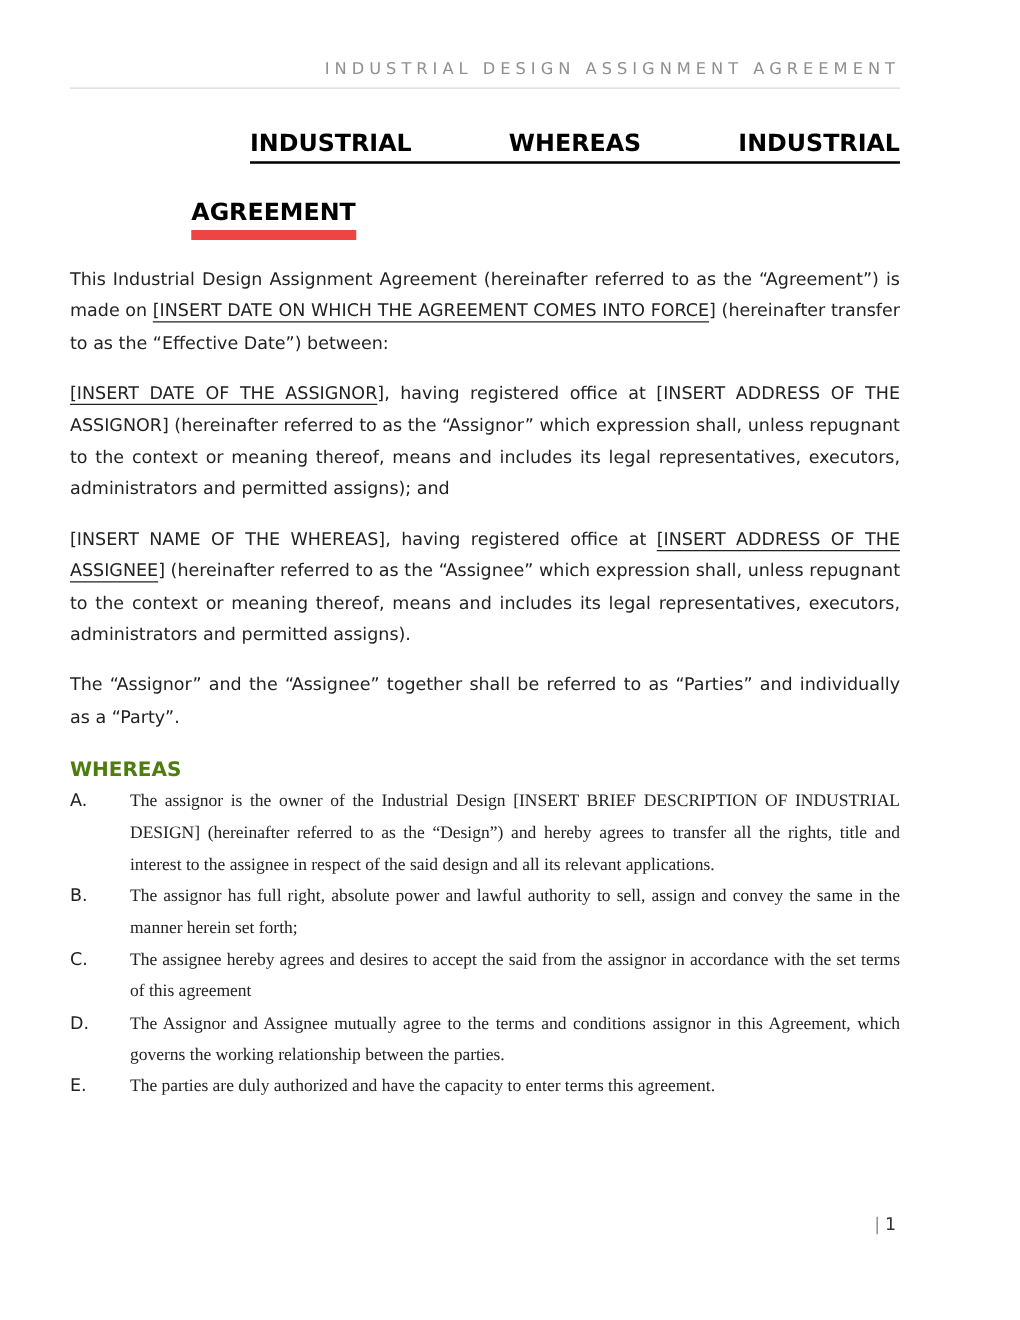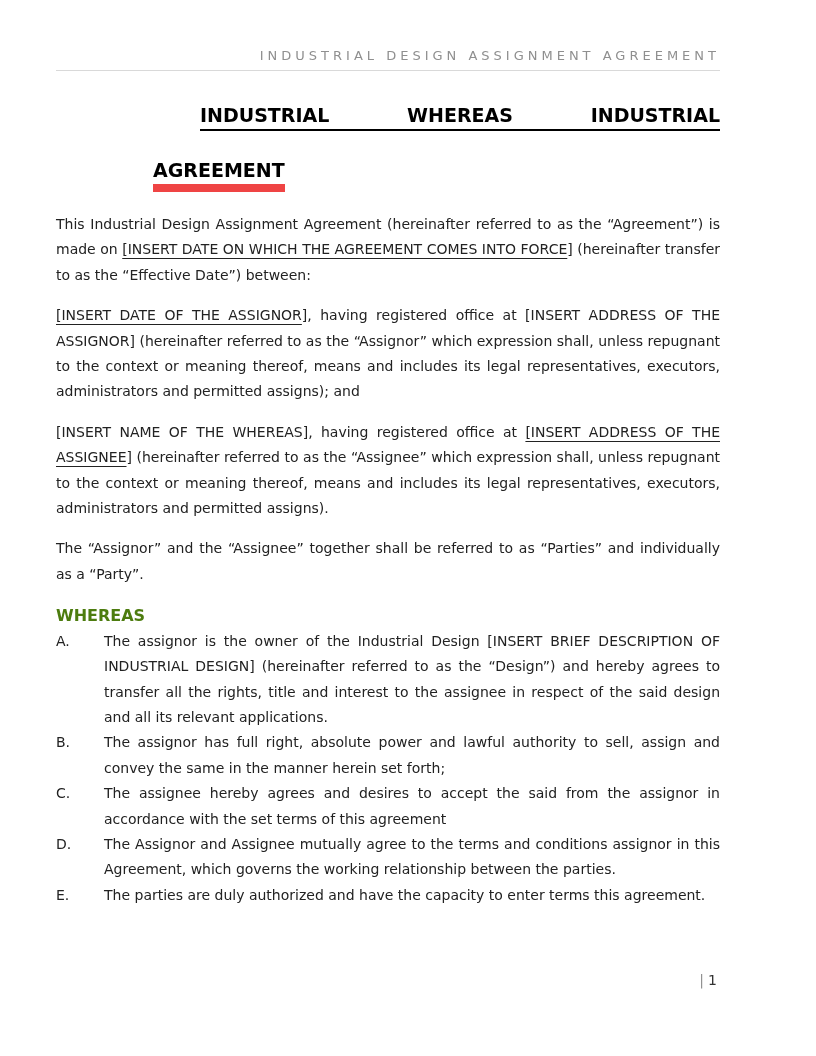--- a/index.html
+++ b/index.html
@@ -68,21 +68,21 @@
     line-height: 25.4px;
     color: #4d7c0f;
   }
   .witem {
     display: grid;
     grid-template-columns: 48px 1fr;
     font-size: 14px;
     line-height: 25.4px;
   }
   .witem .wlabel { text-align: left; }
-  .witem .wtext { text-align: justify; }
+  .witem .wtext { text-align: justify; font-family: Liberation Serif, serif; }
   
   .footer {
     position: absolute;
     top: 972px;
     right: 99px;
     font-size: 14px;
     color: #333333;
   }
   .footer .sep { color: #8f8f8f; margin-right: 4px; }
 </style>

